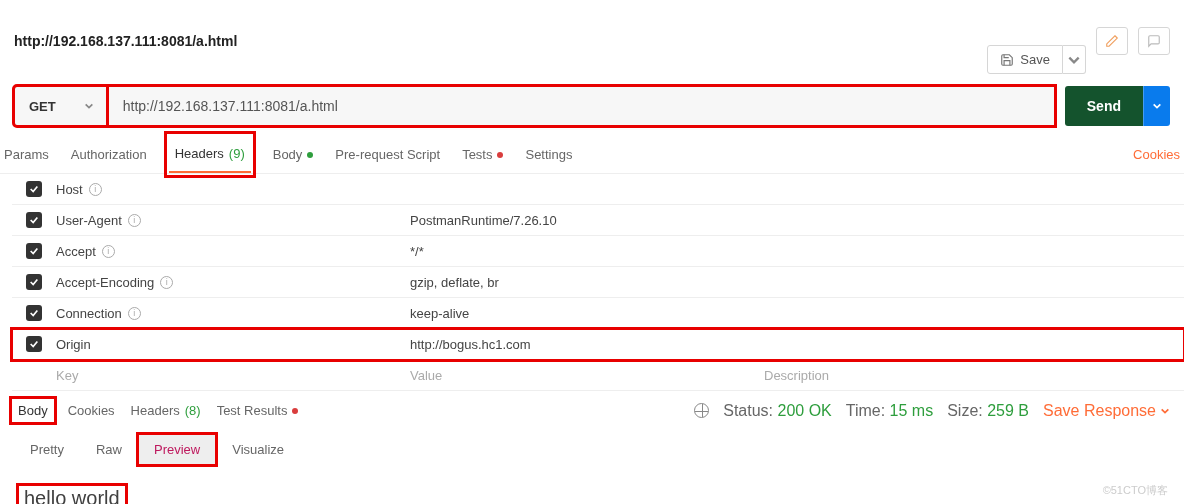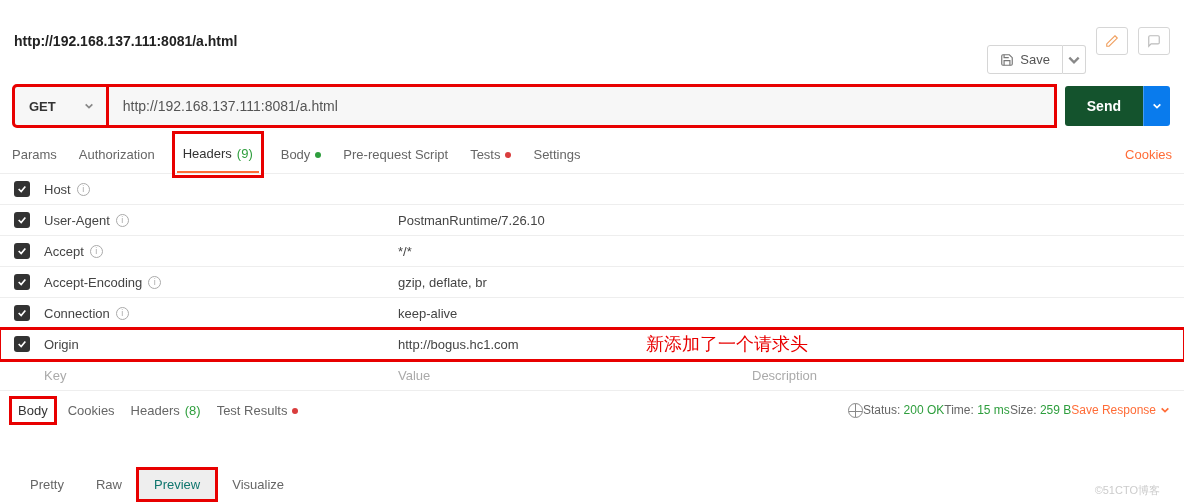--- a/index.html
+++ b/index.html
@@ -11,52 +11,52 @@
 .btn svg { width: 14px; height: 14px; }
 .btn-split { display: flex; margin-top: 37px; }
 .btn-split .btn:first-child { border-top-right-radius: 0; border-bottom-right-radius: 0; }
 .btn-split .btn:last-child { border-left: none; border-top-left-radius: 0; border-bottom-left-radius: 0; padding: 6px 4px; }
 .urlrow { display: flex; align-items: flex-start; padding: 4px 14px 10px; gap: 0; }
 .method { display: flex; align-items: center; gap: 28px; padding: 0 14px; border: 1px solid #d6d6d6; background: #f7f7f7; font-weight: 600; border-right: none; border-top-left-radius: 3px; border-bottom-left-radius: 3px; height: 40px; }
 .urlinput { flex: 1; border: 1px solid #d6d6d6; padding: 0 14px; font-size: 14px; color: #555; background: #f7f7f7; height: 40px; }
 .send { display: flex; margin-left: 10px; }
 .send .main { background: #14532d; color: #fff; border: none; padding: 0 22px; font-weight: 600; border-top-left-radius: 3px; border-bottom-left-radius: 3px; height: 40px; font-size: 14px; }
 .send .drop { background: #097bed; color: #fff; border: none; border-left: 1px solid rgba(255,255,255,.25); padding: 0 8px; border-top-right-radius: 3px; border-bottom-right-radius: 3px; height: 40px; }
-.tabs { display: flex; align-items: center; padding: 0 12px; border-bottom: 1px solid #eee; gap: 22px; font-size: 13px; }
+.tabs { display: flex; align-items: center; padding: 0 4px; border-bottom: 1px solid #eee; gap: 22px; font-size: 13px; }
 .tabs .tab { padding: 10px 0; color: #666; cursor: pointer; display: inline-flex; align-items: center; gap: 5px; }
 .tabs .tab.active { color: #333; border-bottom: 2px solid #ff6c37; }
 .count-green { color: #2e9e3d; }
 .dot { width: 6px; height: 6px; border-radius: 50%; display: inline-block; }
 .dot.green { background: #2e9e3d; }
 .dot.red { background: #d93d3d; }
 .tabs .right { margin-left: auto; color: #ff6c37; font-weight: 500; }
-.table { width: 100%; }
+.table { width: 100%; padding-left: 12px; }
 .row { display: flex; align-items: center; border-bottom: 1px solid #eee; padding: 7px 14px; gap: 14px; font-size: 13px; color: #444; position: relative; }
 .row.empty { color: #aaa; }
 .cb { width: 16px; height: 16px; border-radius: 3px; background: #333; display: inline-flex; align-items: center; justify-content: center; flex-shrink: 0; }
 .cb svg { width: 10px; height: 10px; fill: #fff; }
 .cb.empty { background: transparent; }
 .keycol { width: 340px; display: flex; align-items: center; gap: 6px; }
 .valcol { width: 340px; }
 .desccol { flex: 1; }
 .info-icon { width: 13px; height: 13px; border: 1px solid #aaa; border-radius: 50%; display: inline-flex; align-items: center; justify-content: center; font-size: 9px; color: #aaa; }
 .annotate { position: absolute; left: 646px; color: #e80000; font-size: 18px; font-family: "Microsoft YaHei", sans-serif; }
 .resp-tabs { display: flex; align-items: center; padding: 8px 14px 0; gap: 16px; font-size: 13px; }
 .resp-tabs .tab { padding: 4px 0; color: #666; cursor: pointer; display: inline-flex; align-items: center; gap: 5px; }
 .resp-tabs .tab.active { color: #333; font-weight: 500; }
-.status-row { margin-left: auto; display: flex; align-items: flex-start; gap: 0; color: #666; font-size: 12px; }
+.status-row { margin-left: auto; display: flex; align-items: center; gap: 14px; color: #666; font-size: 16px; }
 .status-row .green { color: #2e9e3d; }
 .status-row .save { color: #ff6c37; font-weight: 500; display: inline-flex; align-items: center; gap: 4px; }
 .viewmodes { display: flex; align-items: center; padding: 12px 14px; gap: 0; }
-.viewmodes .vm { padding: 8px 16px; color: #666; cursor: pointer; margin-top: 35px; }
-.viewmodes .vm.active { background: #eee; color: #0f766e; }
+.viewmodes .vm { padding: 8px 16px; color: #666; cursor: pointer; }
+.viewmodes .vm.active { background: #eee; color: #be185d; }
 .preview { padding: 8px 18px 20px; font-family: "Times New Roman", serif; font-size: 20px; color: #404040; }
 .redbox { outline: 3px solid #e80000; outline-offset: -1px; }
 .chev { width: 10px; height: 10px; }
-.watermark { position: fixed; right: 24px; bottom: 6px; color: #ccc; font-size: 11px; }
+.watermark { position: fixed; right: 16px; bottom: 6px; color: #ccc; font-size: 11px; }
 .globe { width: 15px; height: 15px; border: 1px solid #888; border-radius: 50%; position: relative; }
 .globe::before { content: ""; position: absolute; top: 0; left: 50%; width: 1px; height: 100%; background: #888; }
 .globe::after { content: ""; position: absolute; left: 0; top: 50%; height: 1px; width: 100%; background: #888; }
 </style>
 </head>
 <body>
 
 <div class="topbar">
   <div class="req-name">http://192.168.137.111:8081/a.html</div>
   <div class="btn-split">
@@ -175,21 +175,20 @@
     </div>
     <div class="row redbox">
       <span class="cb">
         <svg viewBox="0 0 12 12">
           <path d="M2 6l3 3 5-6" fill="none" stroke="#fff" stroke-width="2"></path>
         </svg>
       </span>
       <span class="keycol">Origin</span>
       <span class="valcol">http://bogus.hc1.com</span>
       <span class="desccol"></span>
-      <span class="annotate">新添加了一个请求头</span>
     </div>
     <div class="row empty">
       <span class="cb empty"></span>
       <span class="keycol">Key</span>
       <span class="valcol">Value</span>
       <span class="desccol">Description</span>
     </div>
   </div>
 
 <div class="resp-tabs">

